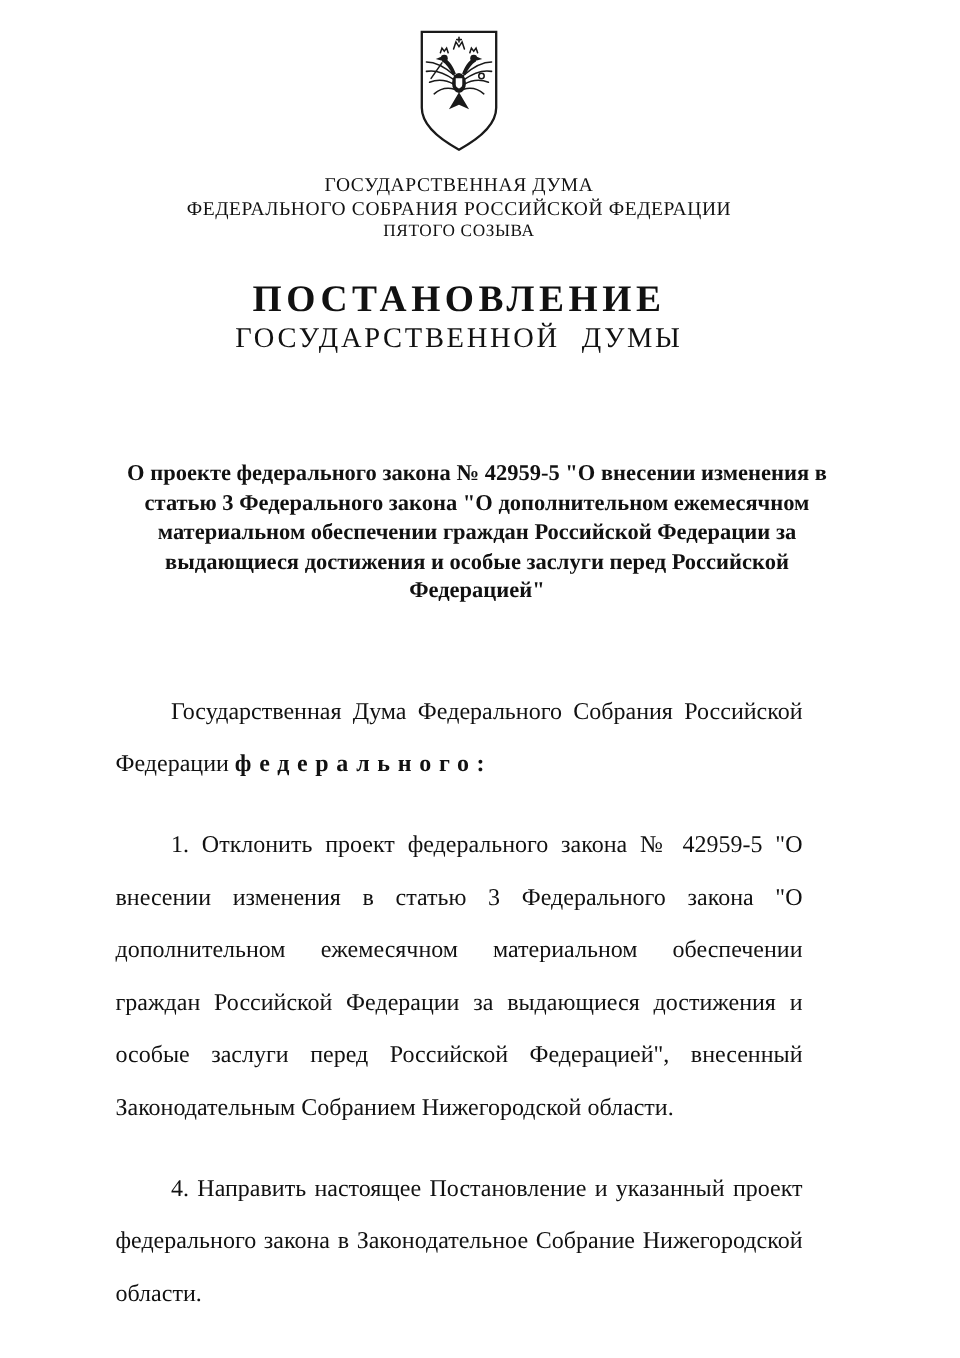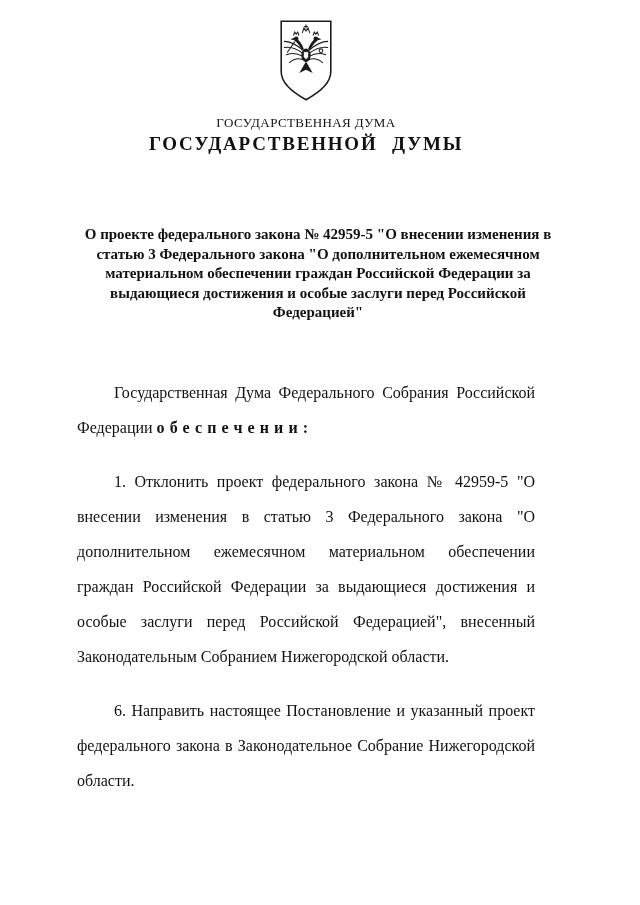--- a/index.html
+++ b/index.html
@@ -43,21 +43,21 @@
     font-size: 25px;
     line-height: 27px;
     font-weight: 700;
     letter-spacing: 3px;
   }
   .doc-subtitle {
     margin-top: 2px;
     text-align: center;
     font-size: 19px;
     line-height: 22px;
-    font-weight: 700;
+    font-weight: 400;
     letter-spacing: 1.8px;
     word-spacing: 8px;
   }
   .subject {
     margin: 70px auto 16px auto;
     width: 482px;
     text-align: center;
     font-weight: 700;
     font-size: 15px;
     line-height: 19.5px;
@@ -116,25 +116,28 @@
         <path d="M38,46 L24,66"></path>
         <circle cx="89" cy="63" r="3.5"></circle>
       </g>
 
       <path d="M55,65 h10 v9 q0,4 -5,6 q-5,-2 -5,-6 z" fill="#ffffff" stroke="#1a1a1a" stroke-width="1.5"></path>
     </svg>
   </div>
 
   <header class="doc-header">
     <div class="issuer-line-main">ГОСУДАРСТВЕННАЯ ДУМА</div>
+    <div class="issuer-line-main">ФЕДЕРАЛЬНОГО СОБРАНИЯ РОССИЙСКОЙ ФЕДЕРАЦИИ</div>
+    <div class="issuer-line-small">ПЯТОГО СОЗЫВА</div>
   </header>
 
+  <div class="doc-title">ПОСТАНОВЛЕНИЕ</div>
   <div class="doc-subtitle">ГОСУДАРСТВЕННОЙ ДУМЫ</div>
 
   <p class="subject">О проекте федерального закона № 42959-5 "О внесении изменения в статью 3 Федерального закона "О дополнительном ежемесячном материальном обеспечении граждан Российской Федерации за выдающиеся достижения и особые заслуги перед Российской Федерацией"</p>
 
-  <p class="body intro"><span>Государственная Дума Федерального Собрания Российской Федерации </span><span class="emph">обеспечении:</span></p>
+  <p class="body intro"><span>Государственная Дума Федерального Собрания Российской Федерации </span><span class="emph">федерального:</span></p>
 
   <p class="body clause">1. Отклонить проект федерального закона № 42959-5 "О внесении изменения в статью 3 Федерального закона "О дополнительном ежемесячном материальном обеспечении граждан Российской Федерации за выдающиеся достижения и особые заслуги перед Российской Федерацией", внесенный Законодательным Собранием Нижегородской области.</p>
 
-  <p class="body clause">6. Направить настоящее Постановление и указанный проект федерального закона в Законодательное Собрание Нижегородской области.</p>
+  <p class="body clause">4. Направить настоящее Постановление и указанный проект федерального закона в Законодательное Собрание Нижегородской области.</p>
 
 </div>
 
 </body></html>

